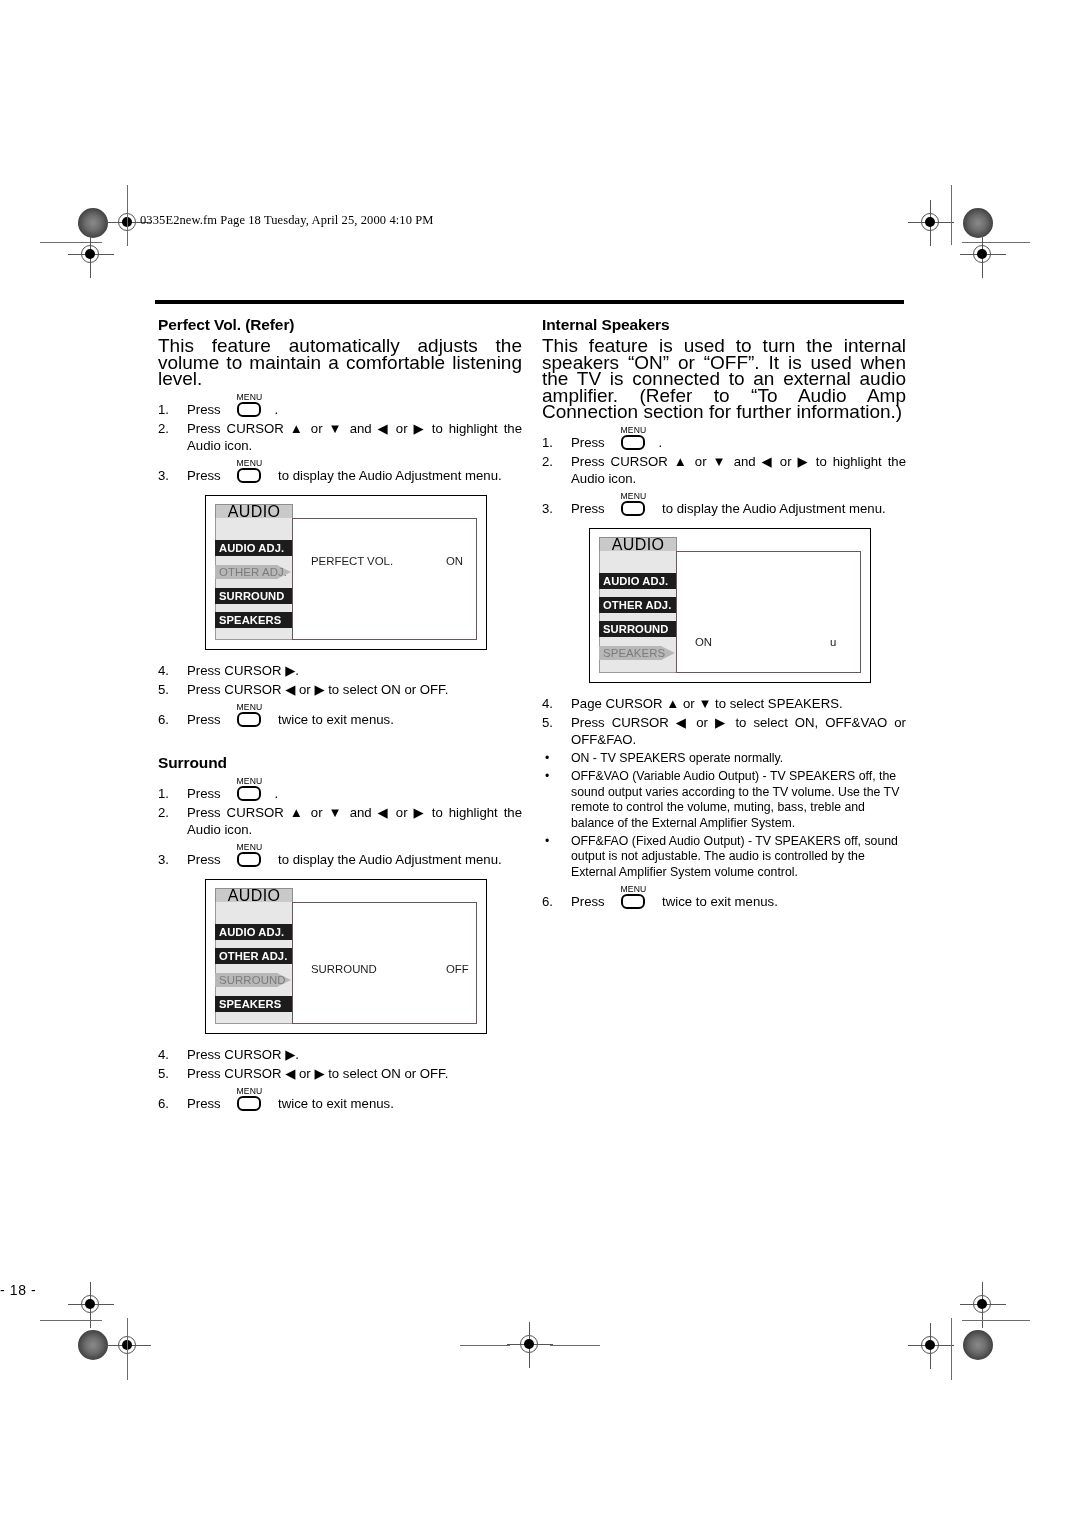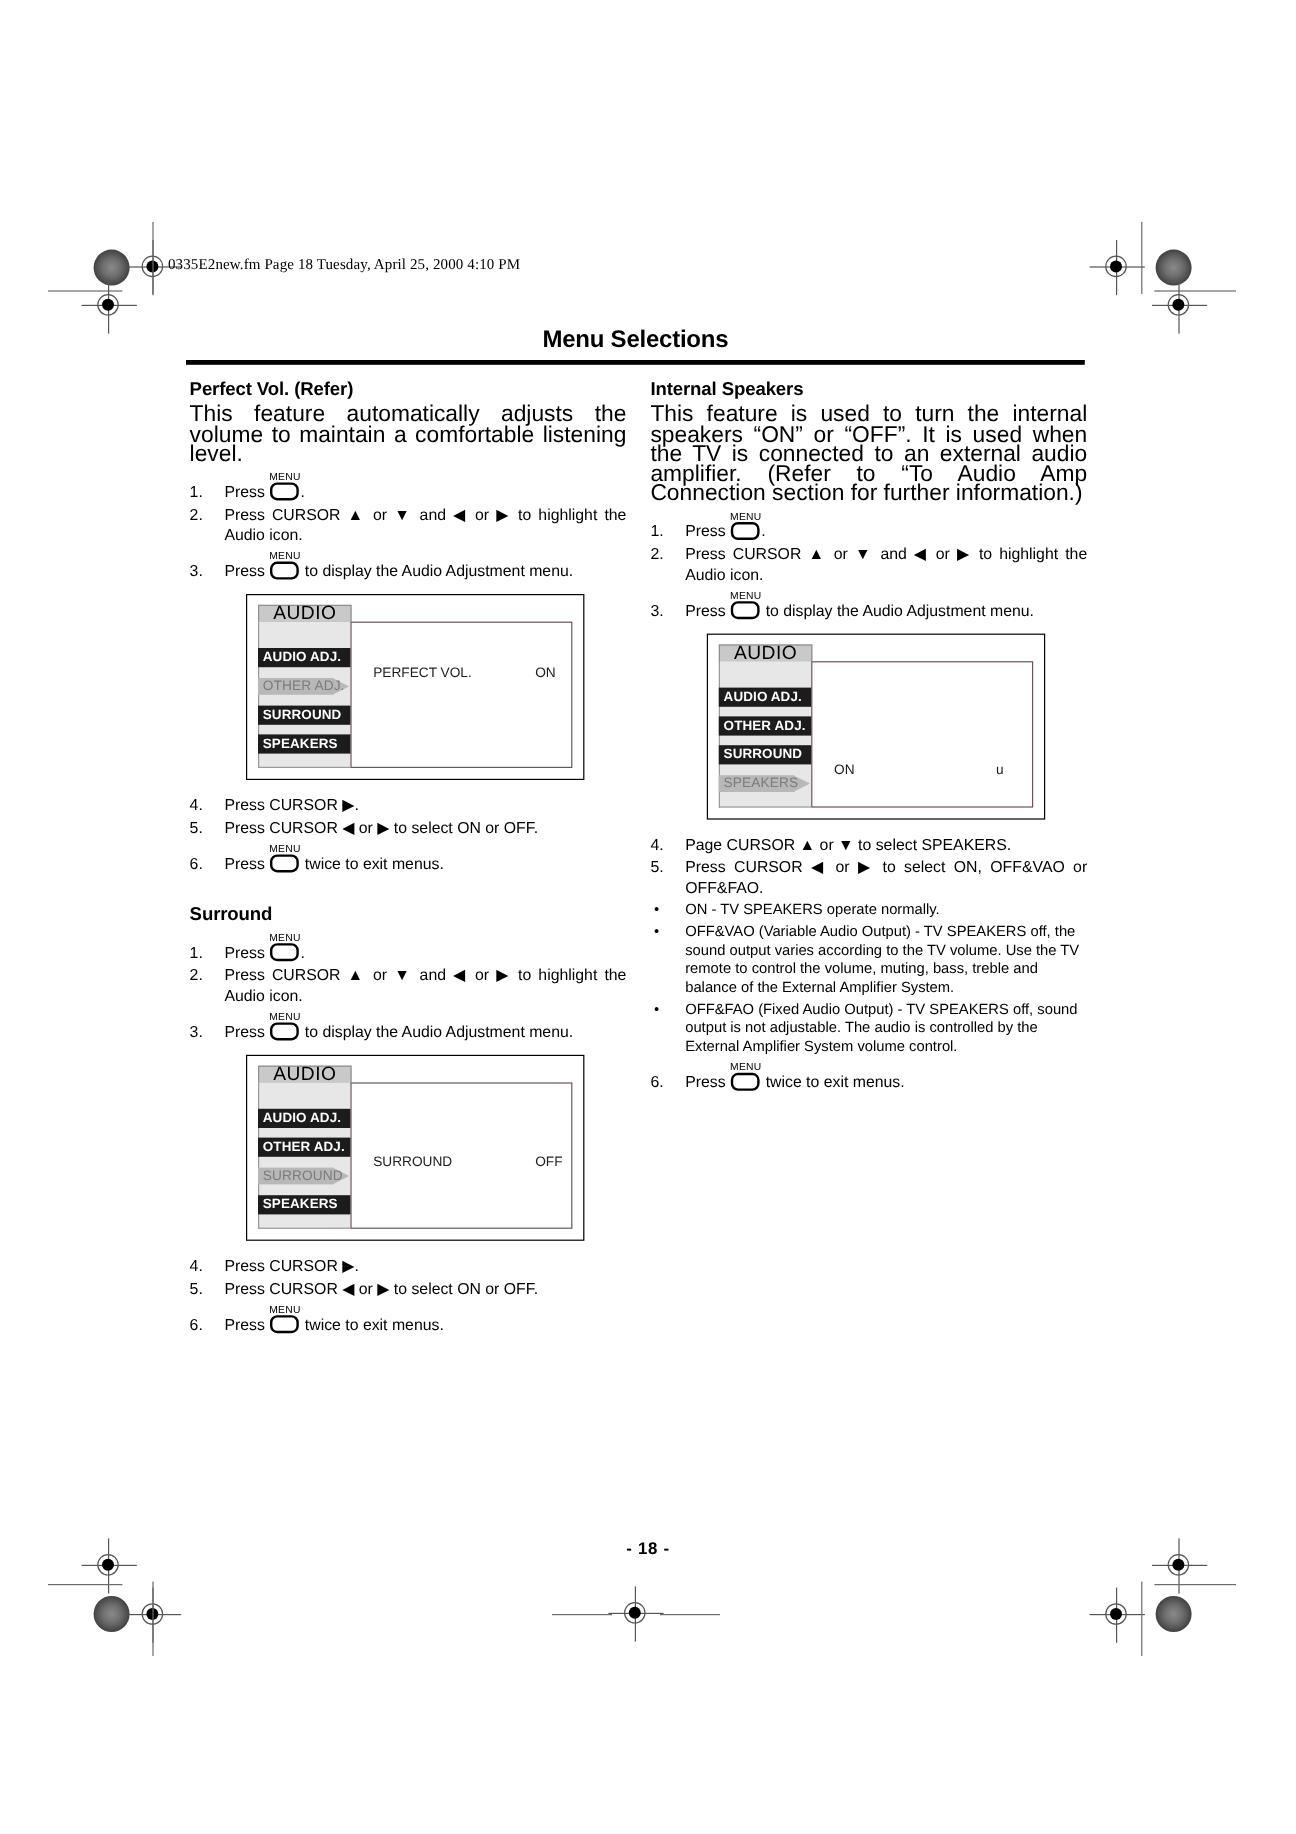--- a/index.html
+++ b/index.html
@@ -154,21 +154,21 @@
   }
   .bullet .btxt { flex: 1 1 auto; }
 
   
   .menukey {
     display: inline-block;
     position: relative;
     width: 24px;
     height: 15px;
     vertical-align: -3px;
-    margin: 0 1px;
+    margin: 0 13px;
   }
   .menukey .cap {
     position: absolute;
     left: 0; top: 0;
     width: 24px; height: 15px;
     border: 2.2px solid #000;
     border-radius: 6px;
     box-sizing: border-box;
     background: #fff;
   }
@@ -283,23 +283,22 @@
   }
   .osd .valrow .vname { position: absolute; left: 0; top: 0; }
   .osd .valrow .vval  { position: absolute; top: 0; }
 
   
   .pagenum {
     position: absolute;
     left: 0;
     top: 1282px;
     width: 1080px;
-    text-align: center;
     font-size: 14px;
-    font-weight: bold;
+    font-weight: normal;
     letter-spacing: 0.6px;
   }
 </style>
 </head>
 <body>
 
 <div id="page">
 
   <div class="blob" style="left:78px; top:208px;"></div>
   <div class="reg" style="left:105px; top:200px;">
@@ -369,21 +368,20 @@
     <div class="vline"></div>
       <div class="hline"></div>
       <div class="ring"></div>
       <div class="dot"></div>
   </div>
   <div class="trimline" style="left:460px; top:1344.5px; width:50px; height:1.3px;"></div>
   <div class="trimline" style="left:550px; top:1344.5px; width:50px; height:1.3px;"></div>
 
   <div class="filestamp">0335E2new.fm  Page 18  Tuesday, April 25, 2000  4:10 PM</div>
 
-  <div class="page-title">Menu Selections</div>
   <div class="title-rule"></div>
 
   <div class="col col-left" id="left-column">
       <h2 class="sec">Perfect Vol. (Refer)</h2>
       <p class="body">This feature automatically adjusts the volume to maintain a comfortable listening level.</p>
       <div class="steps">
         <div class="step with-menu">
           <div class="num">1.</div>
           <div class="txt">Press <span class="menukey"><span class="lbl">MENU</span><span class="cap"></span></span>.</div>
         </div>

